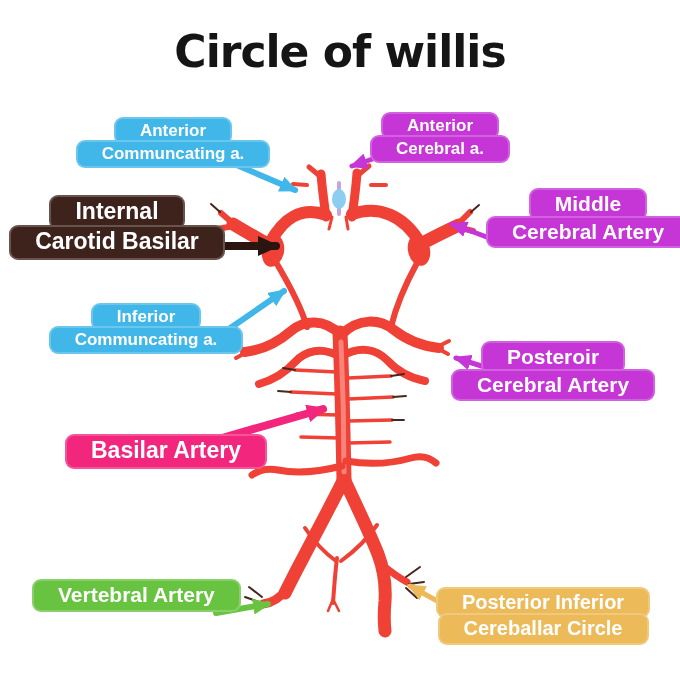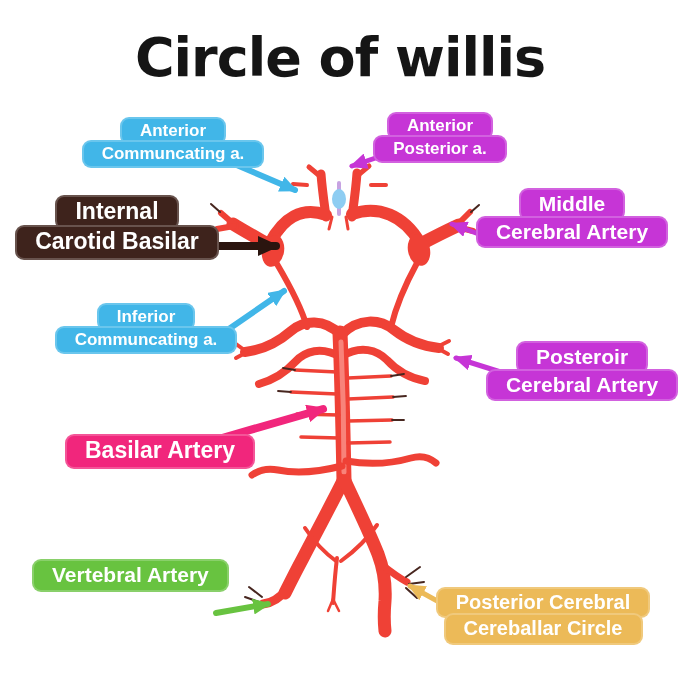--- a/index.html
+++ b/index.html
@@ -1,41 +1,41 @@
 <!DOCTYPE html>
 <html style="--c-background: #ffffff; --c-title-text: #151515; --c-label-text: #ffffff; --c-blue: #41b6e8; --c-magenta: #c635d6; --c-brown: #3e231c; --c-pink: #f1267c; --c-green: #68c340; --c-orange: #ecba58; --c-artery-red: #ef4136; --c-artery-light: #f8837a; --c-artery-tip: #47261f; --c-acoa-blue: #8ecdf2; --c-acoa-lavender: #c7a3e2; --c-arrow-black: #2b150f;"><head>
 <meta charset="utf-8">
 <style>
   html,body{margin:0;padding:0;}
   body{width:680px;height:685px;overflow:hidden;background:var(--c-background,#fff);}
   .stage{position:relative;width:680px;height:685px;background:var(--c-background,#fff);
          font-family:"Liberation Sans",sans-serif;}
   .title{position:absolute;top:26px;left:0;width:100%;margin:0;text-align:center;
-         font-family:"DejaVu Sans",sans-serif;font-weight:bold;font-size:54px;
+         font-family:"DejaVu Sans",sans-serif;font-weight:bold;font-size:44px;
          letter-spacing:-1px;color:var(--c-title-text,#151515);}
   svg.art{position:absolute;left:0;top:0;z-index:1;}
   
   .st-red{stroke:var(--c-artery-red);}
   .st-light{stroke:var(--c-artery-light);}
   .st-tip{stroke:var(--c-artery-tip);}
   .st-lav{stroke:var(--c-acoa-lavender);}
   .fl-red{fill:var(--c-artery-red);}
   .fl-acoa{fill:var(--c-acoa-blue);}
   
   .ar-blue{stroke:var(--c-blue);}   .f-blue{fill:var(--c-blue);}
   .ar-mag{stroke:var(--c-magenta);} .f-mag{fill:var(--c-magenta);}
   .ar-blk{stroke:var(--c-arrow-black);} .f-blk{fill:var(--c-arrow-black);}
   .ar-pink{stroke:var(--c-pink);}   .f-pink{fill:var(--c-pink);}
   .ar-grn{stroke:var(--c-green);}   .f-grn{fill:var(--c-green);}
   .ar-org{stroke:var(--c-orange);}  .f-org{fill:var(--c-orange);}
   
   .lbl{position:absolute;z-index:3;display:flex;flex-direction:column;align-items:center;
        color:var(--c-label-text,#fff);font-weight:bold;text-align:center;}
   .pill{position:relative;display:inline-block;white-space:nowrap;border-radius:9px;
-        padding:2px 18px 3px;line-height:1.12;border:2px solid rgba(255,255,255,0.22);
+        padding:2px 24px 3px;line-height:1.12;border:2px solid rgba(255,255,255,0.22);
         box-sizing:border-box;}
   .pill.l2{margin-top:-5px;z-index:2;}
   .c-blue{background:var(--c-blue);}
   .c-mag{background:var(--c-magenta);}
   .c-brown{background:var(--c-brown);}
   .c-pink{background:var(--c-pink);}
   .c-grn{background:var(--c-green);}
   .c-org{background:var(--c-orange);}
   .s17{font-size:17px;}
   .s20{font-size:20px;}
@@ -166,49 +166,49 @@
     </g>
   </svg>
 
   <div class="lbl" style="left:92px;top:117px;width:162px;">
     <span class="pill c-blue s17">Anterior</span>
     <span class="pill c-blue s17 l2">Communcating a.</span>
   </div>
 
   <div class="lbl" style="left:384px;top:112px;width:112px;">
     <span class="pill c-mag s17">Anterior</span>
-    <span class="pill c-mag s17 l2">Posterior a.</span>
+    <span class="pill c-mag s17 l2">Cerebral a.</span>
   </div>
 
   <div class="lbl" style="left:26px;top:195px;width:182px;align-items:center;">
     <span class="pill c-brown s23">Internal</span>
     <span class="pill c-brown s23 l2">Carotid Basilar</span>
   </div>
 
-  <div class="lbl" style="left:488px;top:188px;width:168px;">
+  <div class="lbl" style="left:504px;top:188px;width:168px;">
     <span class="pill c-mag s21">Middle</span>
     <span class="pill c-mag s21 l2">Cerebral Artery</span>
   </div>
 
   <div class="lbl" style="left:70px;top:303px;width:152px;">
     <span class="pill c-blue s17">Inferior</span>
     <span class="pill c-blue s17 l2">Communcating a.</span>
   </div>
 
-  <div class="lbl" style="left:493px;top:341px;width:178px;align-items:center;">
+  <div class="lbl" style="left:464px;top:341px;width:178px;align-items:center;">
     <span class="pill c-mag s21">Posteroir</span>
     <span class="pill c-mag s21 l2">Cerebral Artery</span>
   </div>
 
   <div class="lbl" style="left:65px;top:434px;">
     <span class="pill c-pink s23">Basilar Artery</span>
   </div>
 
-  <div class="lbl" style="left:32px;top:559px;">
+  <div class="lbl" style="left:32px;top:579px;">
     <span class="pill c-grn s21">Vertebral Artery</span>
   </div>
 
   <div class="lbl" style="left:444px;top:587px;width:198px;">
-    <span class="pill c-org s20">Posterior Cerebral</span>
+    <span class="pill c-org s20">Posterior Inferior</span>
     <span class="pill c-org s20 l2">Cereballar Circle</span>
   </div>
 
 </div>
 
 </body></html>

